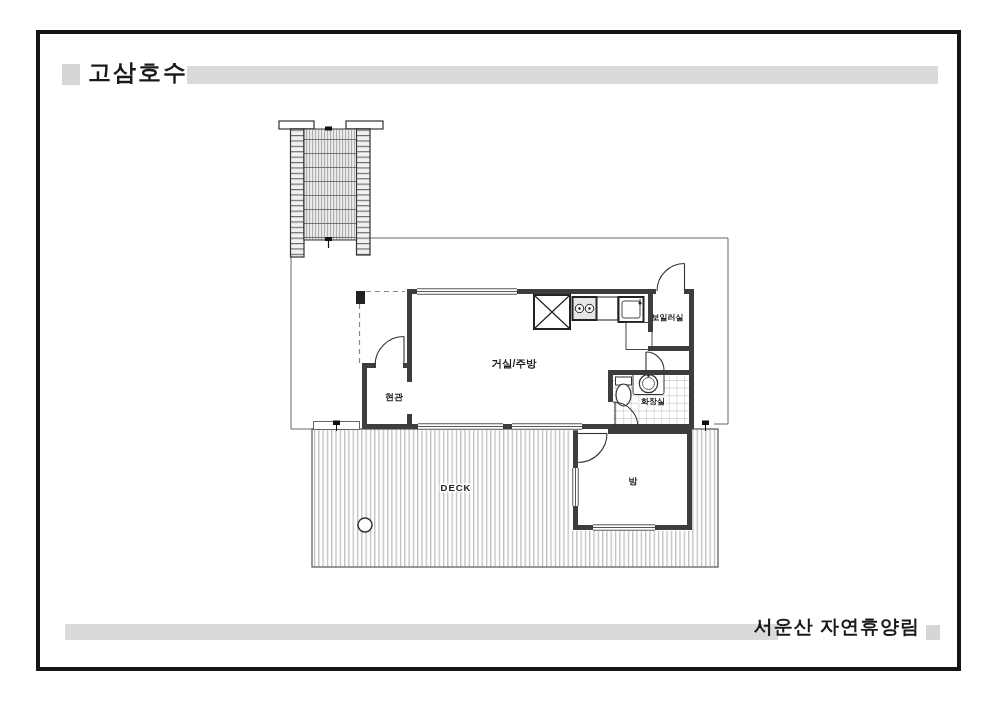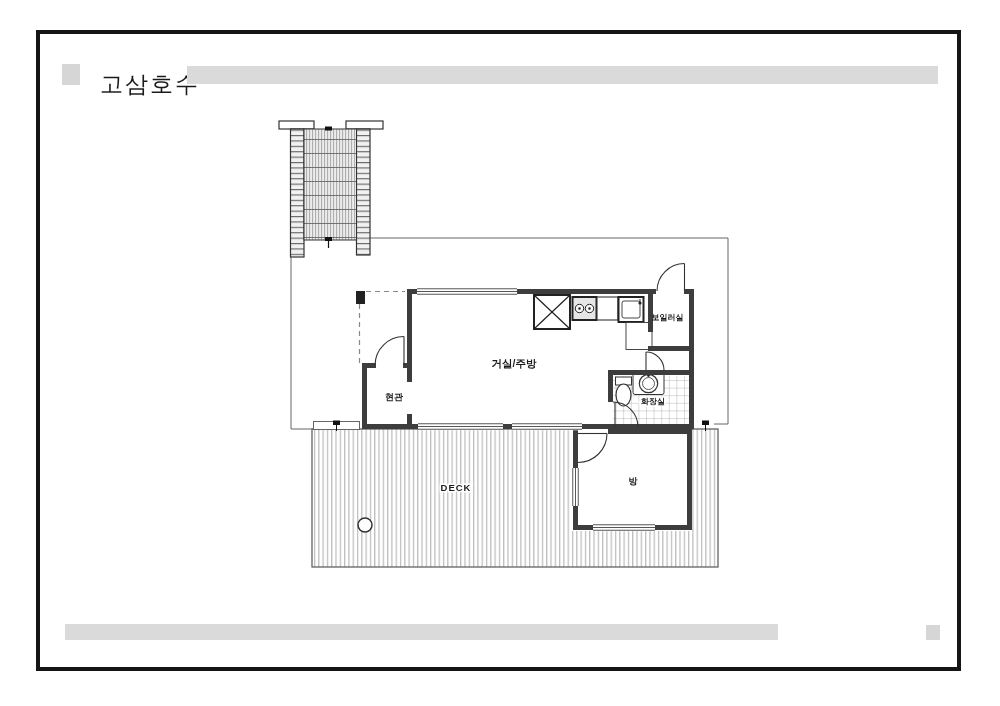--- a/index.html
+++ b/index.html
@@ -6,21 +6,21 @@
   .slide{
     position:relative;width:1000px;height:706px;background:#ffffff;overflow:hidden;
     font-family:"Liberation Sans",sans-serif;color:#1a1a1a;
   }
   .frame{
     position:absolute;left:36px;top:30px;width:925px;height:641px;
     border:4px solid #151515;box-sizing:border-box;background:#ffffff;
   }
   .hdr-sq{position:absolute;left:62px;top:64px;width:18px;height:21px;background:#d6d6d6;}
   .hdr-title{
-    position:absolute;left:88px;top:57px;margin:12px;font-size:23px;font-weight:normal;
+    position:absolute;left:88px;top:57px;margin:0;font-size:23px;font-weight:bold;
     letter-spacing:2px;white-space:nowrap;
   }
   .hdr-bar{position:absolute;left:187px;top:66px;width:751px;height:18px;background:#dadada;}
   .ftr-bar{position:absolute;left:65px;top:624px;width:713px;height:16px;background:#dadada;}
   .ftr-title{
     position:absolute;left:560px;top:614px;width:360px;margin:0;text-align:right;
     font-size:19px;font-weight:bold;letter-spacing:1px;white-space:nowrap;
   }
   .ftr-sq{position:absolute;left:926px;top:625px;width:14px;height:15px;background:#d6d6d6;}
   svg.plan{position:absolute;left:0;top:0;width:1000px;height:706px;}
@@ -203,15 +203,16 @@
 
     <text x="514" y="367" font-size="10.5" text-anchor="middle">거실/주방</text>
     <text x="394" y="400" font-size="9" text-anchor="middle">현관</text>
     <text x="667.5" y="320" font-size="8" text-anchor="middle">보일러실</text>
     <text x="653" y="404" font-size="8" text-anchor="middle" class="halo">화장실</text>
     <text x="633" y="484" font-size="9" text-anchor="middle">방</text>
     <text x="456" y="491" font-size="9.5" text-anchor="middle" letter-spacing="1" class="halo">DECK</text>
   </svg>
 
   <div class="ftr-bar"></div>
+  <p class="ftr-title">서운산 자연휴양림</p>
   <div class="ftr-sq"></div>
 
 </div>
 
 </body></html>

